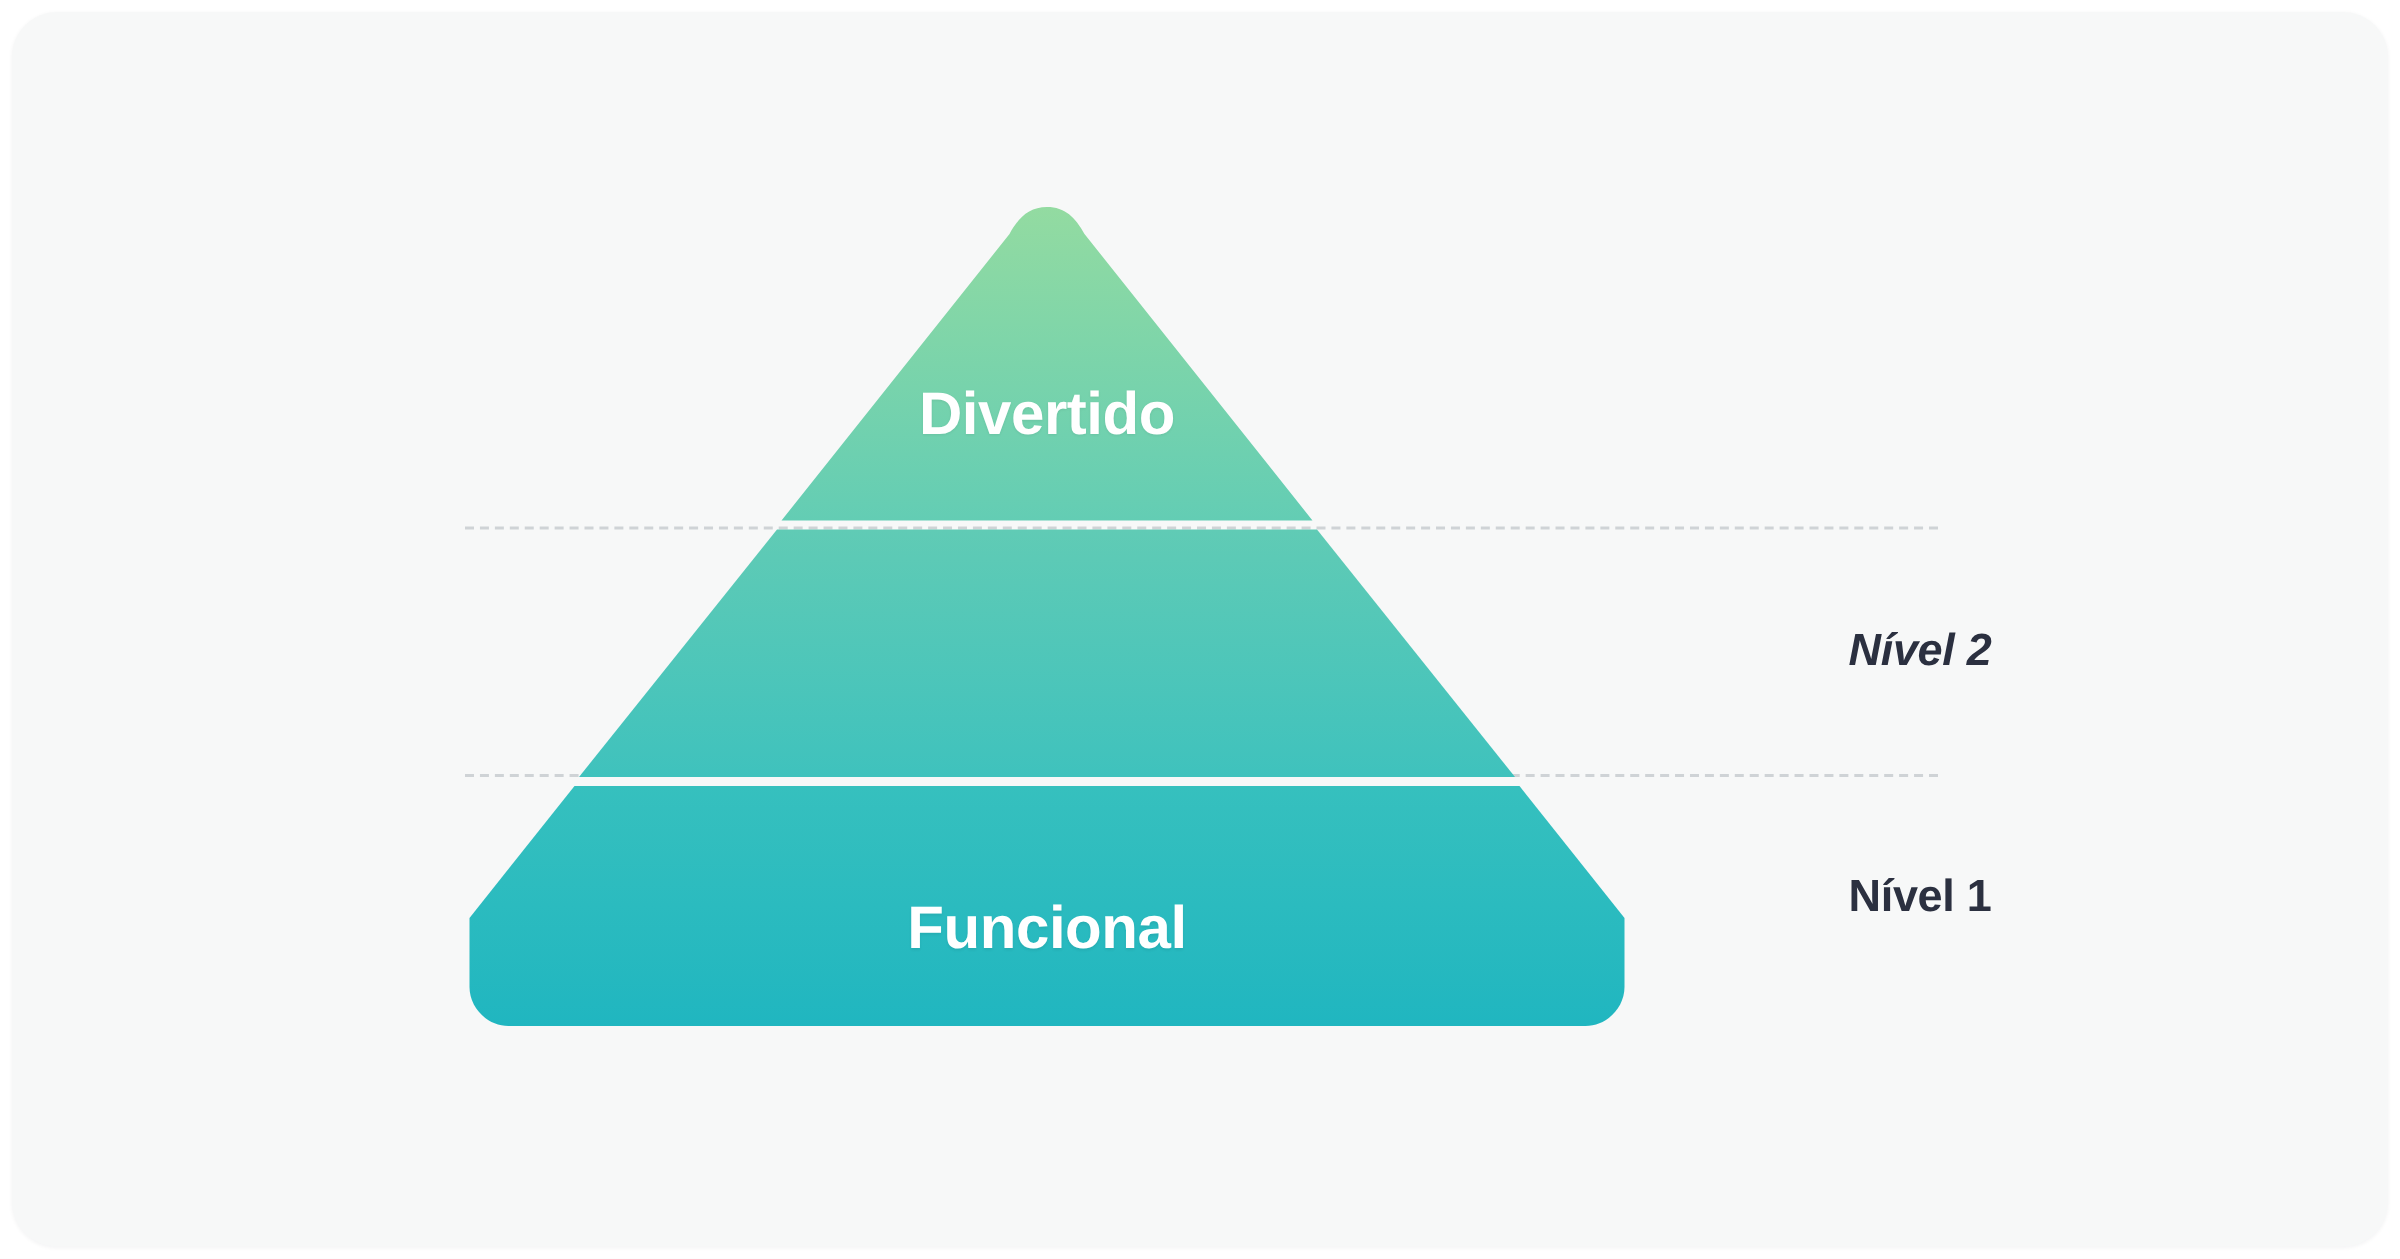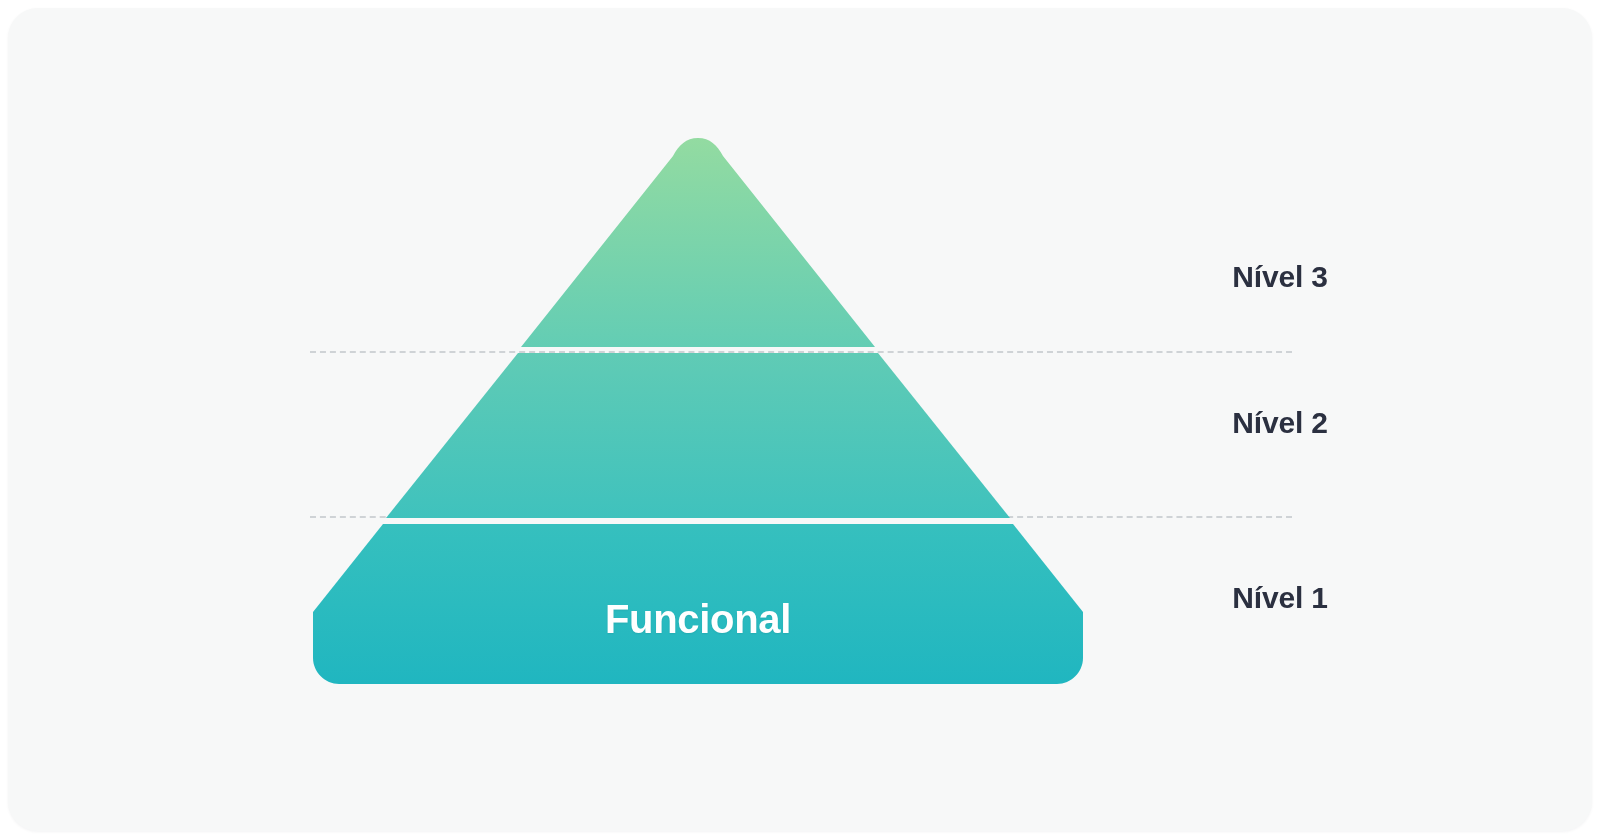--- a/index.html
+++ b/index.html
@@ -83,21 +83,21 @@
     position: absolute;
     width: 240px;
     text-align: center;
     color: #2b3040;
     font-size: 30px;
     font-weight: 700;
     letter-spacing: -0.2px;
     left: 1152px;
   }
   .level-caption.l3 { top: 252px; }
-  .level-caption.l2 { top: 398px; }
+  .level-caption.l2 { top: 409px; font-style: italic; }
   .level-caption.l1 { top: 573px; text-align: center; }
 </style>
 </head>
 <body>
 
 <div id="canvas">
 
   <div class="card">
     <div class="stage">
 
@@ -136,23 +136,23 @@
           <path fill="url(#gradBot)" d="M 78 394
                    L 708 394
                    L 778 482
                    L 778 528
                    C 778 542 766 554 752 554
                    L 34 554
                    C 20 554 8 542 8 528
                    L 8 482 Z"></path>
         </svg>
 
+        <div class="band-label b3">Divertido</div>
         <div class="band-label b1">Funcional</div>
       </div>
 
-      <div class="level-caption l3">Nível 3</div>
       <div class="level-caption l2">Nível 2</div>
       <div class="level-caption l1">Nível 1</div>
 
     </div>
   </div>
 
 </div>
 
 </body></html>

